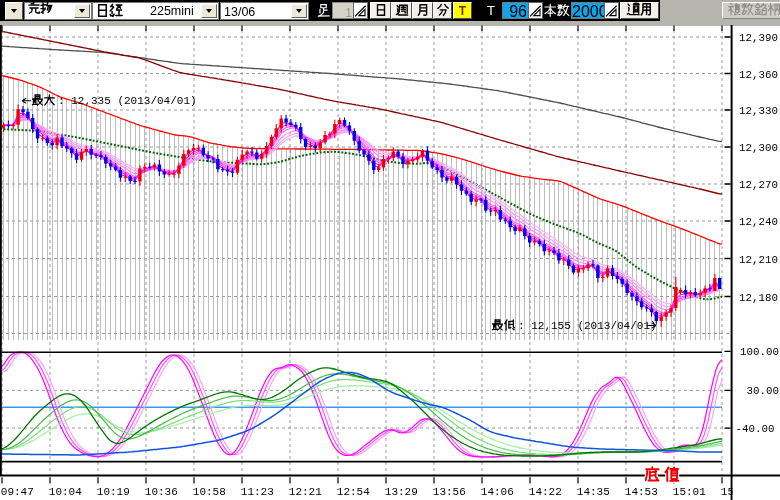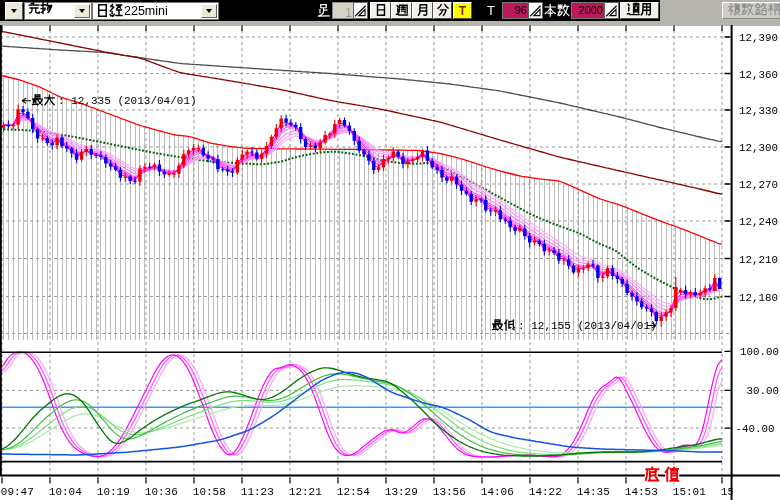--- a/index.html
+++ b/index.html
@@ -2,27 +2,27 @@
 <html><head><meta charset="utf-8"><style>
 html,body{margin:0;padding:0;width:780px;height:500px;overflow:hidden;background:#fff;font-family:"Liberation Sans",sans-serif;}
 #wrap{position:relative;width:780px;height:500px;}
 #chart{position:absolute;left:0;top:0;}
 #tb{position:absolute;left:0;top:0;width:780px;height:21px;background:#b5b5ad;}
 #tb::before{content:"";position:absolute;left:0;top:0;width:660px;height:21px;background:#000;}
 #tb>div{position:absolute;}
 .dbtn{background:#ece9d8;border-top:1.5px solid #fff;border-left:1.5px solid #fff;border-right:1.5px solid #555;border-bottom:1.5px solid #555;display:flex;align-items:center;justify-content:center;}
 .dar{width:0;height:0;border-left:3.5px solid transparent;border-right:3.5px solid transparent;border-top:4.5px solid #000;display:block;}
 .cbox{top:2px;height:16px;background:#fff;border:1px solid #777;display:flex;align-items:center;}
-.cin{flex:1;display:block;padding-left:2px;overflow:hidden;}
+.cin{flex:1;display:block;padding-left:2px;overflow:hidden;gap:26px;}
 .cab{position:absolute;right:1px;top:1px;bottom:1px;width:14px;background:#ece9d8;border-top:1px solid #fff;border-left:1px solid #fff;border-right:1px solid #666;border-bottom:1px solid #666;display:flex;align-items:center;justify-content:center;}
 .asc{font-size:12.5px;color:#000;font-family:"Liberation Sans",sans-serif;}
 .blabel{height:16px;}
 .gfield{top:2px;height:15px;background:#d6d2c6;border:1px solid #888;text-align:right;}
 .gtx{color:#9a9a94;font-size:12px;padding-right:2px;line-height:15px;}
-.wfield{top:2px;height:15px;background:#be185d;border:1px solid #777;text-align:right;font-size:11px;}
+.wfield{top:2px;height:15px;background:#0ea5e9;border:1px solid #777;text-align:right;font-size:16px;}
 .wfield span{padding-right:2px;line-height:15px;font-family:"Liberation Sans",sans-serif;}
 .spin{top:2px;width:13px;height:15px;background:#fff;border:1px solid #666;}
 .btn{top:2px;height:15px;background:#f2f0e8;border-top:1.5px solid #fff;border-left:1.5px solid #fff;border-right:1.5px solid #505050;border-bottom:1.5px solid #505050;display:flex;align-items:center;justify-content:center;font-size:12px;}
 .ybtn{background:#ffff00;color:#7a2c00;font-weight:bold;}
 .tlab{top:3px;color:#fff;font-size:13px;text-align:center;}
 .dis{background:#cfcdc5;border-right-color:#888;border-bottom-color:#888;}
 </style></head>
 <body>
 <div id="wrap">
     <div id="chart"><svg width="780" height="500" viewBox="0 0 780 500" font-family="Liberation Sans, sans-serif">
@@ -146,20 +146,26 @@
             <g transform="translate(14.5,1) scale(1.300)">
               <path d="M2.4,0.3 L1.0,2.1 M1.3,1.1 L3.2,2.6 M2.8,2.9 L0.5,5.4 M2.0,5.7 L2.0,7.4 M0.4,8.0 L1.2,9.2 M2.0,8.6 L2.4,9.4 M3.6,7.8 L3.0,9.2 M5.2,0.7 L9.5,0.7 M5.8,1.1 L8.6,3.2 M8.8,1.0 L5.6,3.5 M5.4,4.7 L9.3,4.7 M7.3,4.7 L7.3,7.8 M4.9,8.9 L9.7,8.9" stroke="#000" stroke-width="1.16" fill="none" stroke-linecap="round"></path>
             </g>
           </svg>
           <span class="asc">225mini</span>
         </span>
         <div class="cab">
           <span class="dar"></span>
         </div>
       </div>
+      <div class="cbox" style="left:220px;width:87px;">
+        <span class="cin"><span class="asc" style="margin-left:1px;">13/06</span></span>
+        <div class="cab">
+          <span class="dar"></span>
+        </div>
+      </div>
       <div class="blabel" style="left:316px;top:3px;"><svg width="15" height="17" viewBox="0 0 15 17">
           <g transform="translate(1,1) scale(1.300)">
             <path d="M2.9,0.5 L7.1,0.5 L7.1,2.9 L2.9,2.9 Z M5.0,2.9 L5.0,6.7 M5.0,4.7 L7.8,4.7 M2.3,4.1 L2.3,6.9 M4.8,6.7 Q4.0,8.2 1.4,9.3 M1.0,9.4 L9.4,9.2" stroke="#fff" stroke-width="0.92" fill="none" stroke-linecap="round"></path>
           </g>
         </svg></div>
       <div class="gfield" style="left:332px;width:21px;"><span class="gtx">1</span></div>
       <div class="spin" style="left:353px;"><svg width="13" height="15" viewBox="0 0 13 15">
           <path d="M1.0,13.4 L11.6,2.8" stroke="#000" stroke-width="1.25" fill="none"></path>
           <path d="M4.8,12.6 L11.0,6.4 L11.0,12.6 Z" fill="#fff" stroke="#000" stroke-width="1.1"></path>
         </svg></div>

